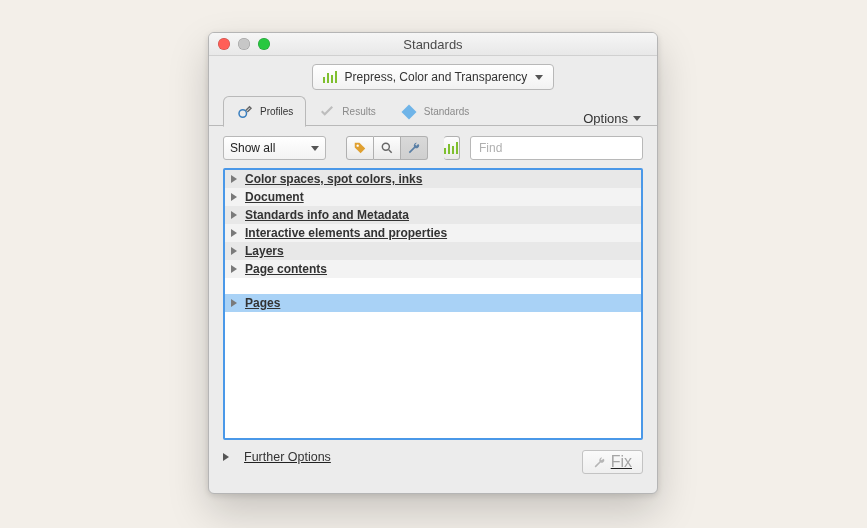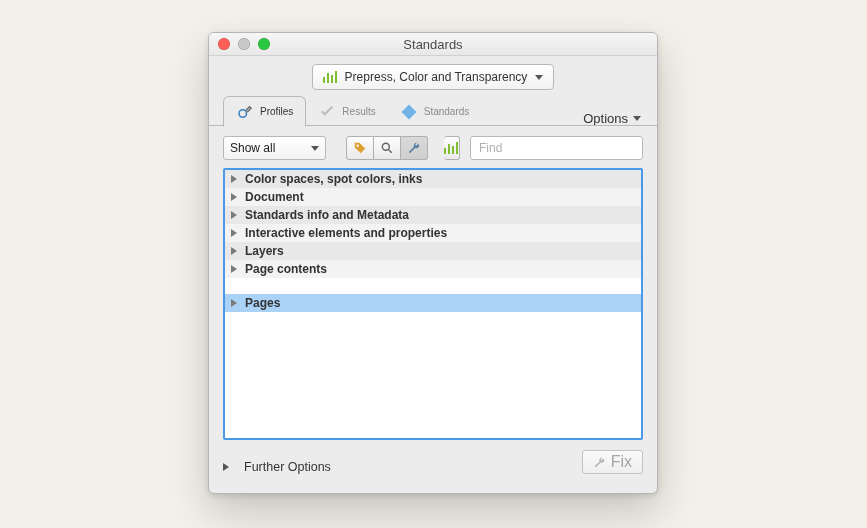--- a/index.html
+++ b/index.html
@@ -28,26 +28,26 @@
   .iconbtn{width:26px;height:22px;border:1px solid #b0b0b0;background:linear-gradient(#fdfdfd,#eaeaea);display:flex;align-items:center;justify-content:center;color:#555;}
   .iconbtn:first-child{border-radius:3px 0 0 3px;}
   .iconbtn:last-child{border-radius:0 3px 3px 0;}
   .iconbtn:not(:first-child){border-left:none;}
   .iconbtn.active{background:linear-gradient(#d9d9d9,#cfcfcf);}
   .iconbtn svg{width:14px;height:14px;}
   .solo{border-radius:3px;}
   .search{flex:1;height:22px;border:1px solid #b8b8b8;border-radius:3px;background:#fff;font-size:12px;padding:0 8px;color:#333;outline:none;}
   .search::placeholder{color:#b0b0b0;}
   .listwrap{margin:0 14px;border:2px solid #4a98e8;border-radius:2px;background:#fff;height:268px;overflow:hidden;}
-  .row{display:flex;align-items:center;height:18px;padding:0 6px;font-size:12px;font-weight:bold;color:#333;}
+  .row{display:flex;align-items:center;height:18px;padding:0 6px;font-size:12px;font-weight:bold;color:#333;text-decoration:underline;}
   .row:nth-child(odd){background:#e8e8e8;}
   .row:nth-child(even){background:#f3f3f3;}
   .row.sel{background:#a9d2f6;margin-top:16px;}
   .tri{width:0;height:0;border-top:4px solid transparent;border-bottom:4px solid transparent;border-left:6px solid #7a7a7a;margin-right:8px;}
-  .footer{display:flex;align-items:flex-end;padding:10px 14px 0;}
+  .footer{display:flex;align-items:flex-start;padding:10px 14px 0;text-decoration:underline;}
   .further{display:flex;align-items:center;gap:7px;font-size:12.5px;color:#333;}
   .fixbtn{margin-left:auto;height:22px;padding:0 10px;border:1px solid #c3c3c3;border-radius:3px;background:linear-gradient(#fafafa,#efefef);color:#a5a5a5;display:flex;align-items:center;gap:5px;font-size:16px;}
 </style>
 </head>
 <body>
 
 <div class="window">
 
   <div class="titlebar">
     <div class="traffic">

